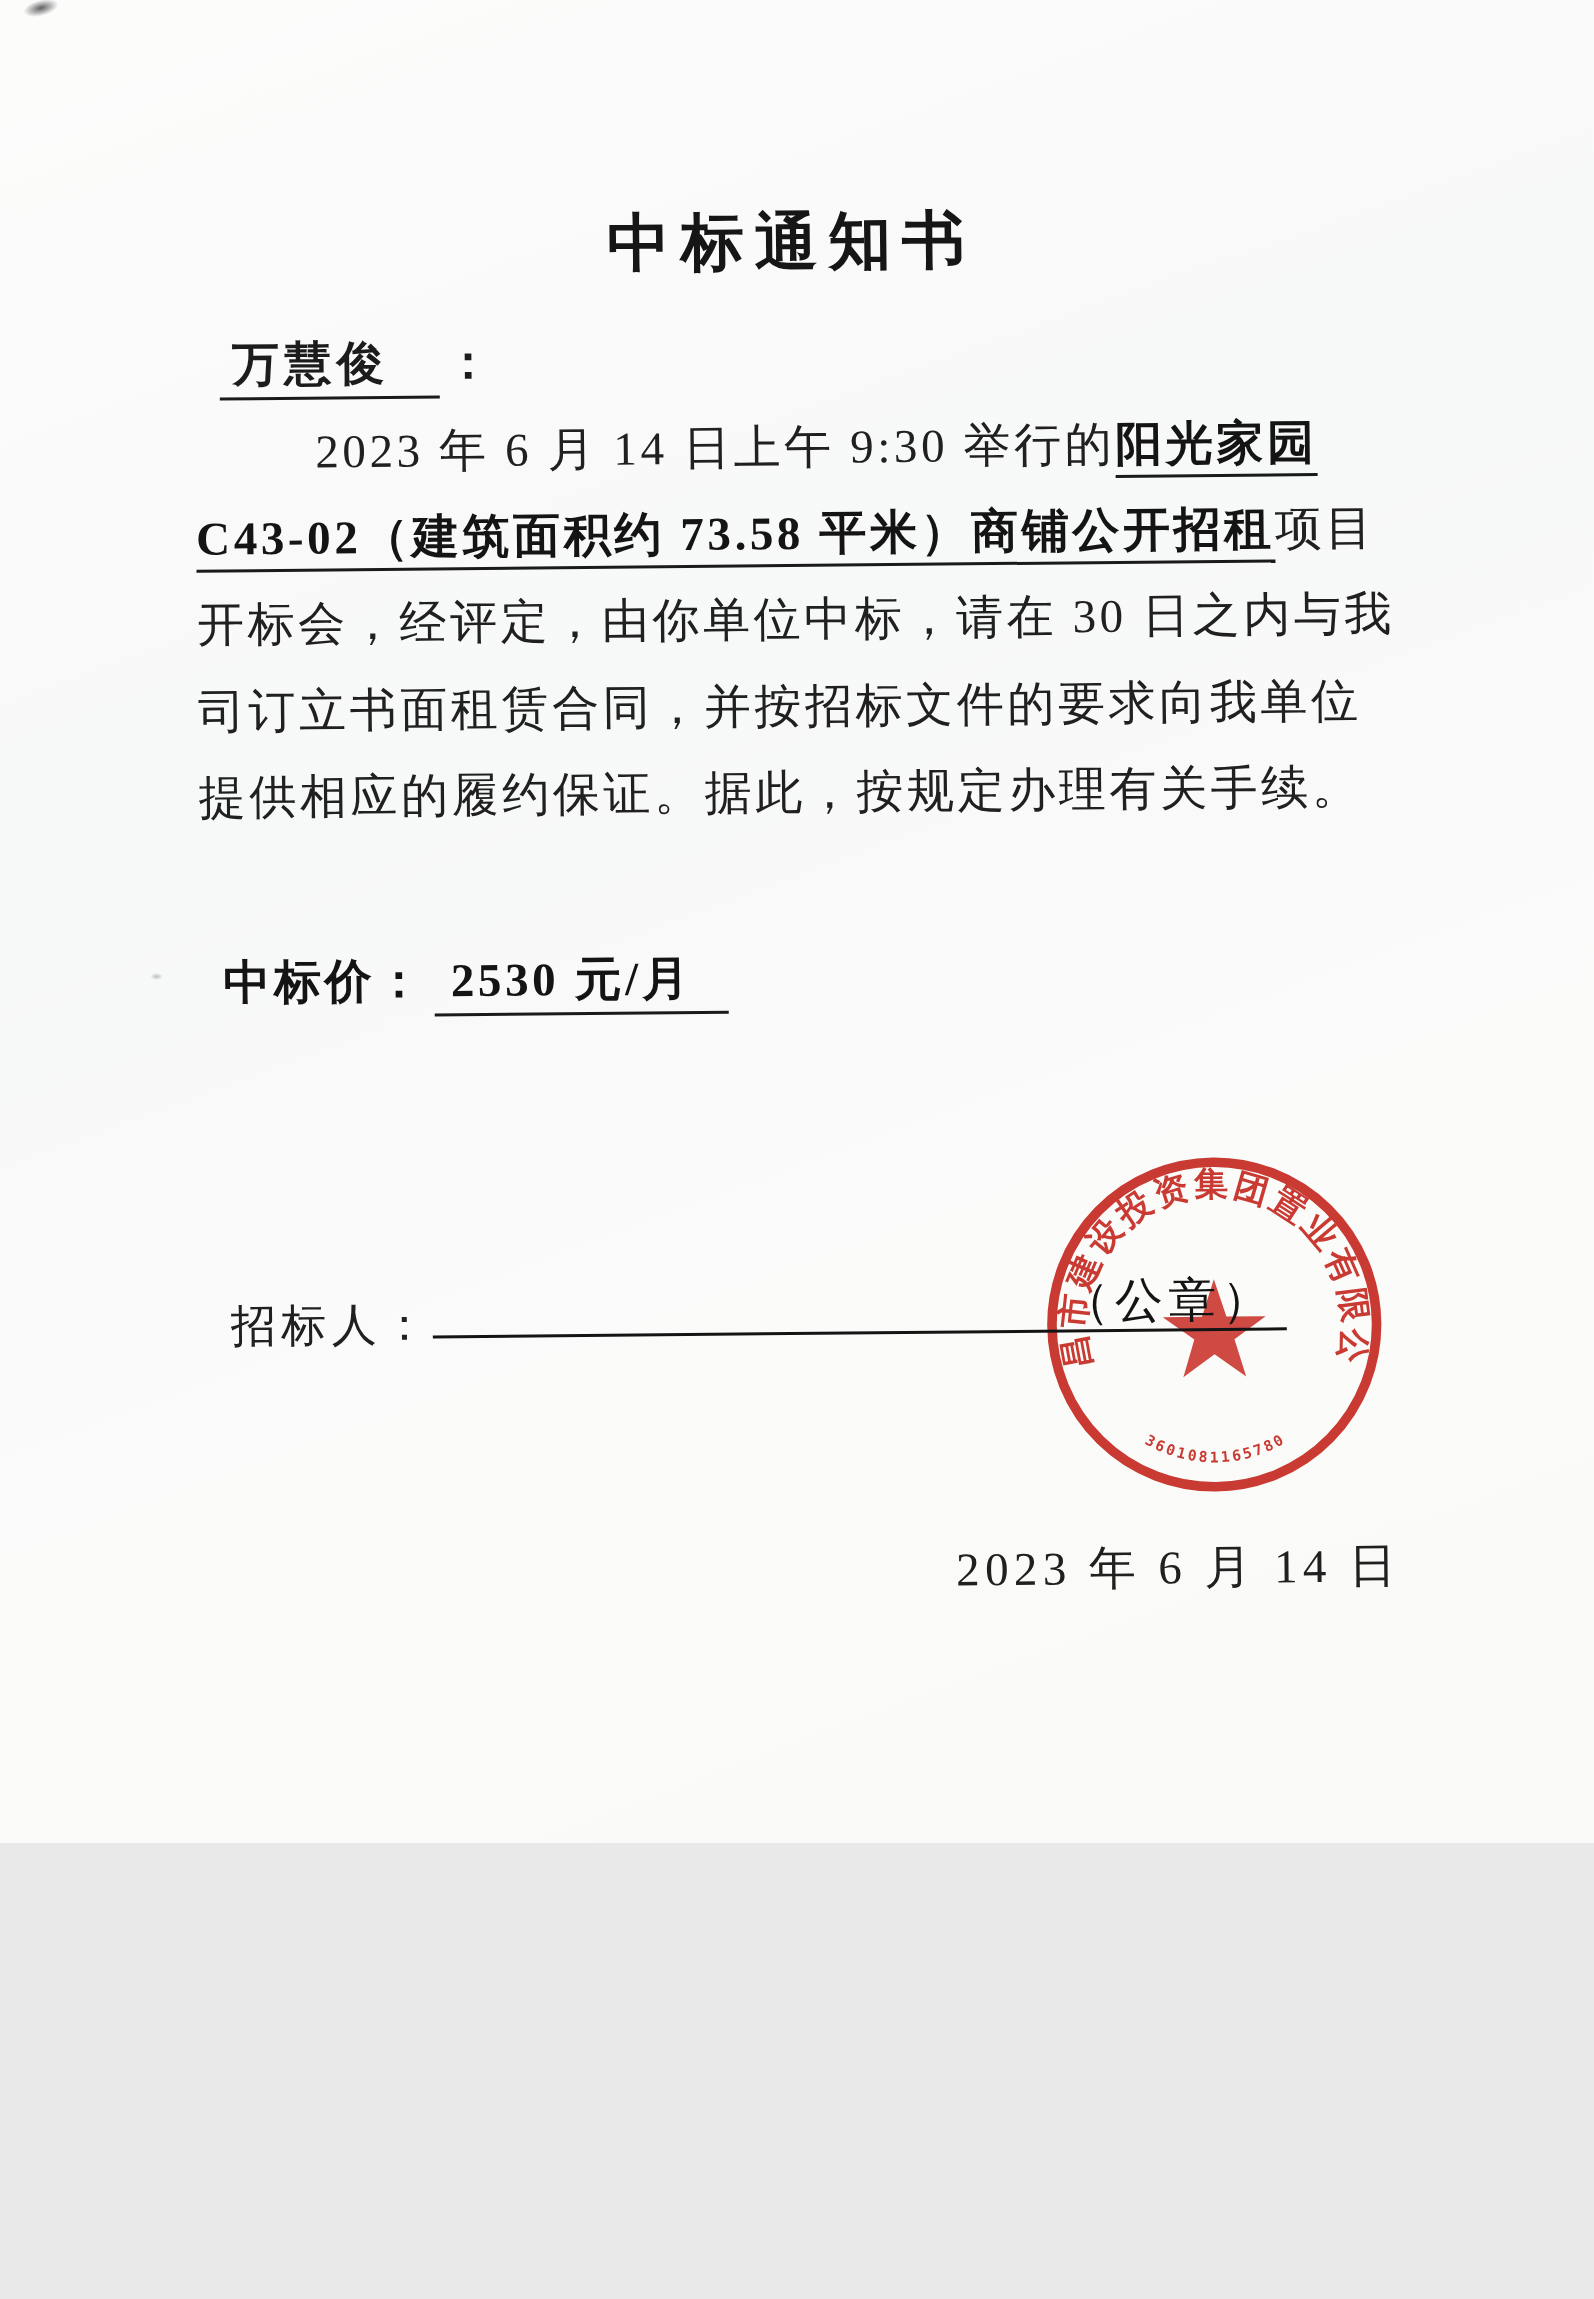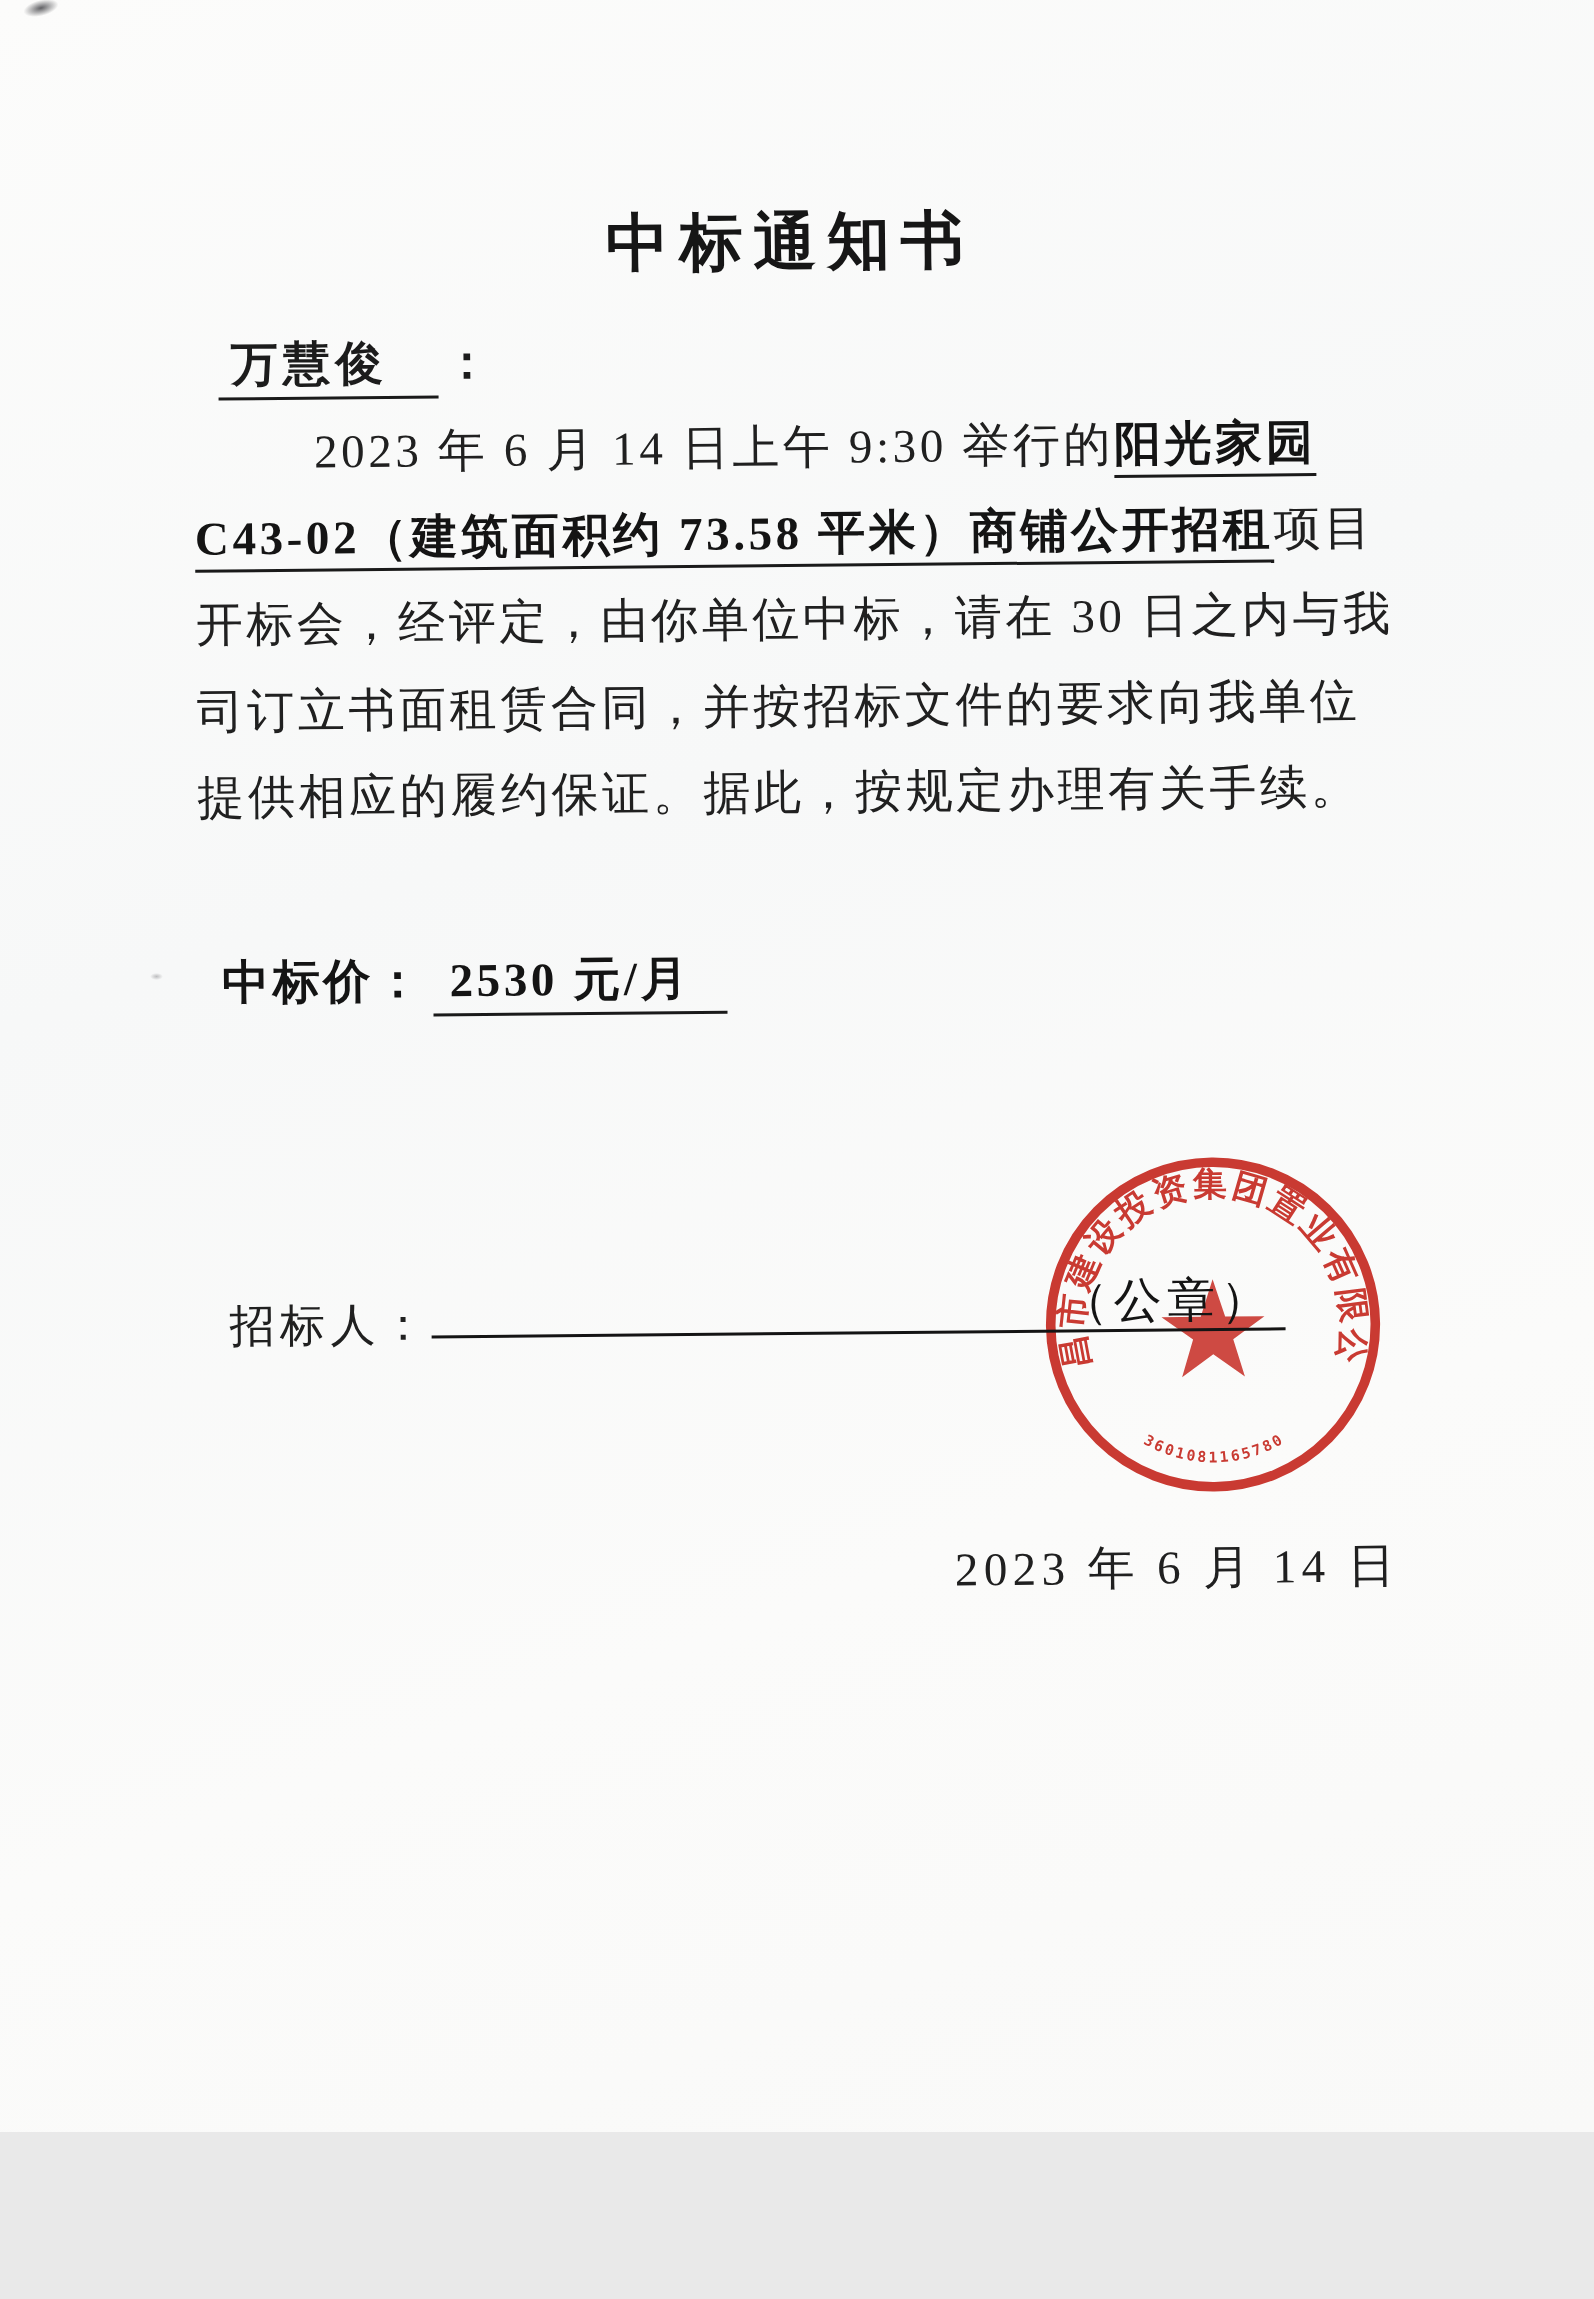--- a/index.html
+++ b/index.html
@@ -4,21 +4,21 @@
 <style>
   :root{ --seal-color:#c4261d; --ink:#1c1c1c; }
   html,body{margin:0;padding:0;}
   body{
     width:1594px;height:2300px;
     background:#e9e9e9;
     font-family:"Liberation Serif","DejaVu Serif",serif;
   }
   .page{
     position:relative;
-    width:1594px;height:2132px;
+    width:1594px;height:1843px;
     background:linear-gradient(160deg,#fcfcfb 0%,#f7f8f8 38%,#fbfbfa 70%,#f9f9f8 100%);
     overflow:hidden;
     color:var(--ink);
     text-decoration:underline;
   }
   .corner-mark{
     position:absolute;left:23px;top:0px;width:36px;height:16px;
     background:radial-gradient(ellipse at center,rgba(45,45,50,.75),rgba(45,45,50,0) 70%);
     transform:rotate(-14deg);
   }

